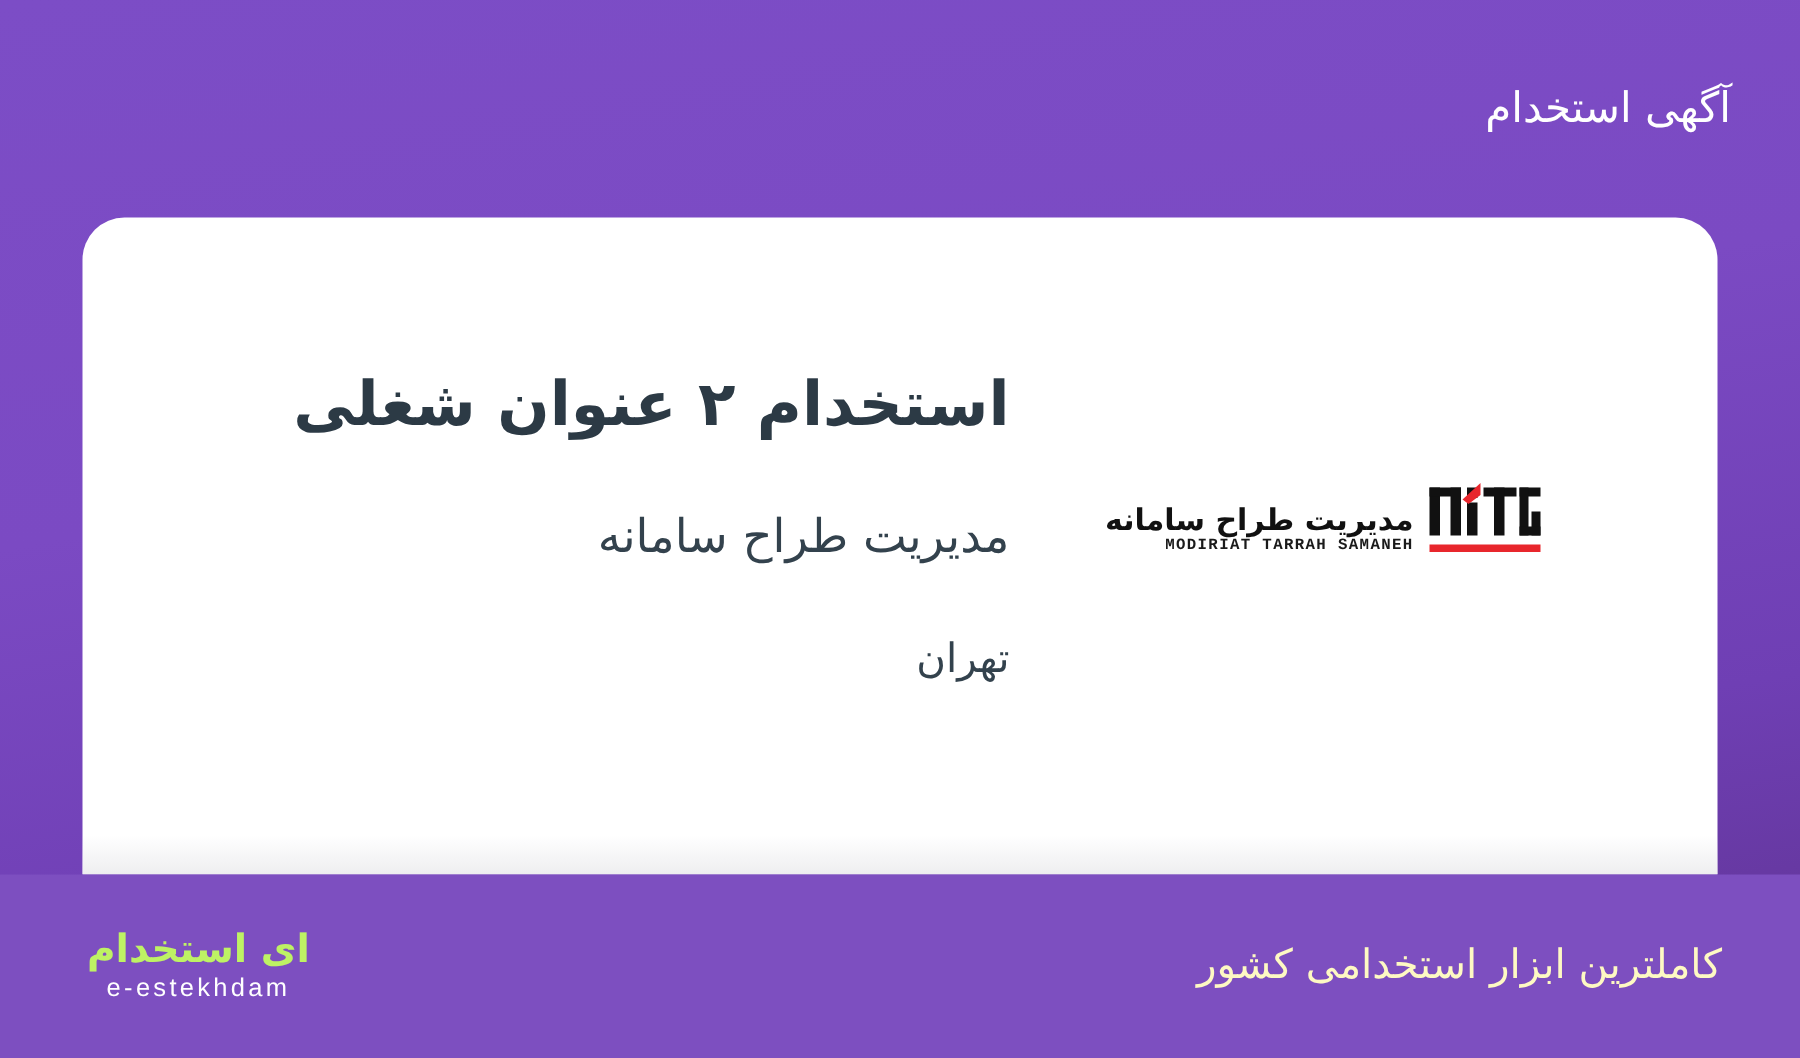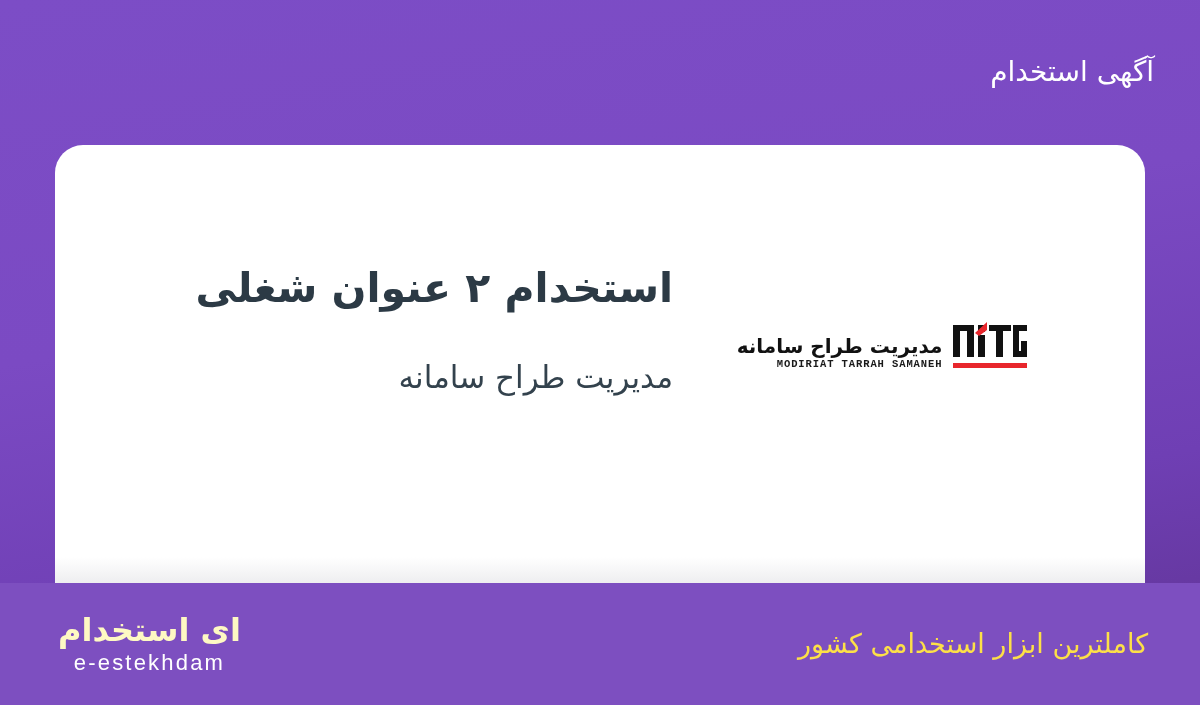--- a/index.html
+++ b/index.html
@@ -168,48 +168,48 @@
     left:0; right:0; bottom:0;
     height:122px;
     background:#7d4fc0;
     display:flex;
     align-items:center;
     justify-content:space-between;
     padding:0 30px 0 52px;
     direction:rtl;
   }
   .footer-tagline {
-    color:#fde047;
+    color:#fef9c3;
     font-size:27px;
     font-weight:400;
     line-height:1.45;
     max-width:470px;
     text-align:center;
     direction:rtl;
     padding-right:22px;
   }
   .brand {
     display:flex;
     flex-direction:column;
     align-items:center;
     gap:3px;
     padding-left:6px;
   }
   .brand-fa {
-    color:#fef9c3;
-    font-size:32px;
+    color:#bef264;
+    font-size:26px;
     font-weight:700;
     line-height:1.05;
     direction:rtl;
     letter-spacing:-0.5px;
     white-space:nowrap;
   }
   .brand-en {
     color:#ffffff;
-    font-size:22px;
+    font-size:17px;
     font-weight:400;
     line-height:1.05;
     direction:ltr;
     letter-spacing:2.2px;
     white-space:nowrap;
     font-family:"Liberation Sans","DejaVu Sans",sans-serif;
   }
 </style>
 </head>
 <body>
@@ -219,20 +219,21 @@
   <div class="header">
     <div class="header-title-fa">آگهی استخدام</div>
   </div>
 
   <div class="card">
     <div class="card-inner">
 
       <div class="card-text">
         <div class="job-title">استخدام ۲ عنوان شغلی</div>
         <div class="company-name">مدیریت طراح سامانه</div>
+        <div class="city-name">تهران</div>
       </div>
 
       <div class="logo-wrap">
         <div class="company-logo">
 
           <div class="logo-words">
             <div class="logo-fa">مدیریت طراح سامانه</div>
             <div class="logo-en">MODIRIAT TARRAH SAMANEH</div>
           </div>
 

